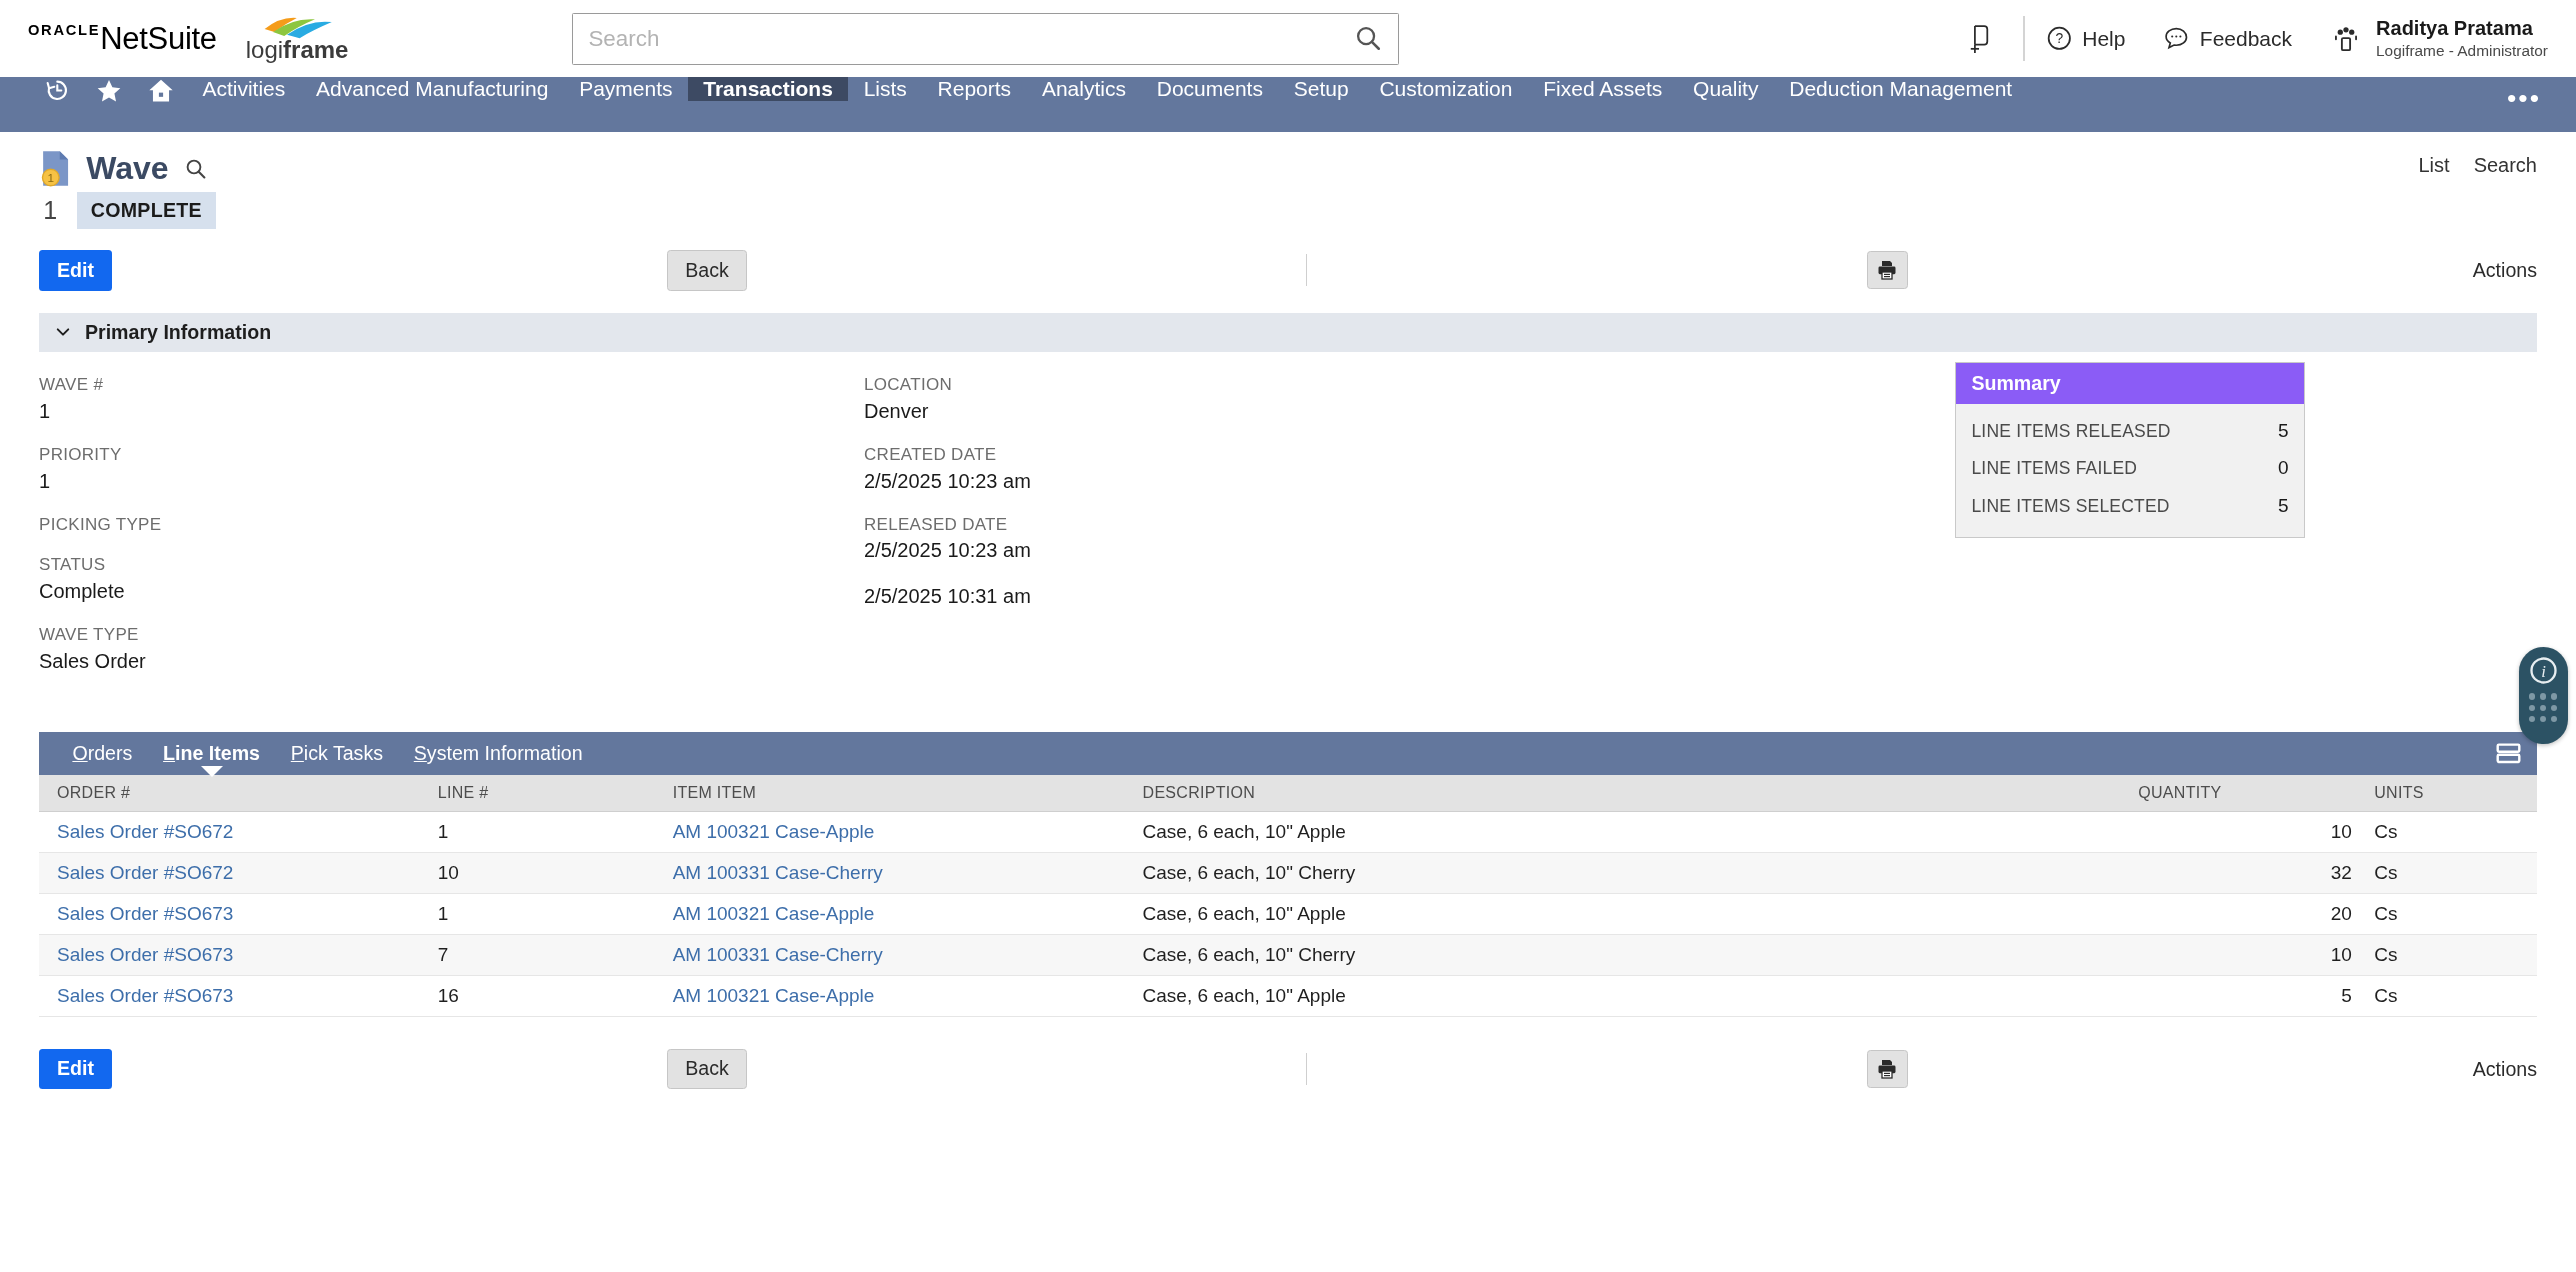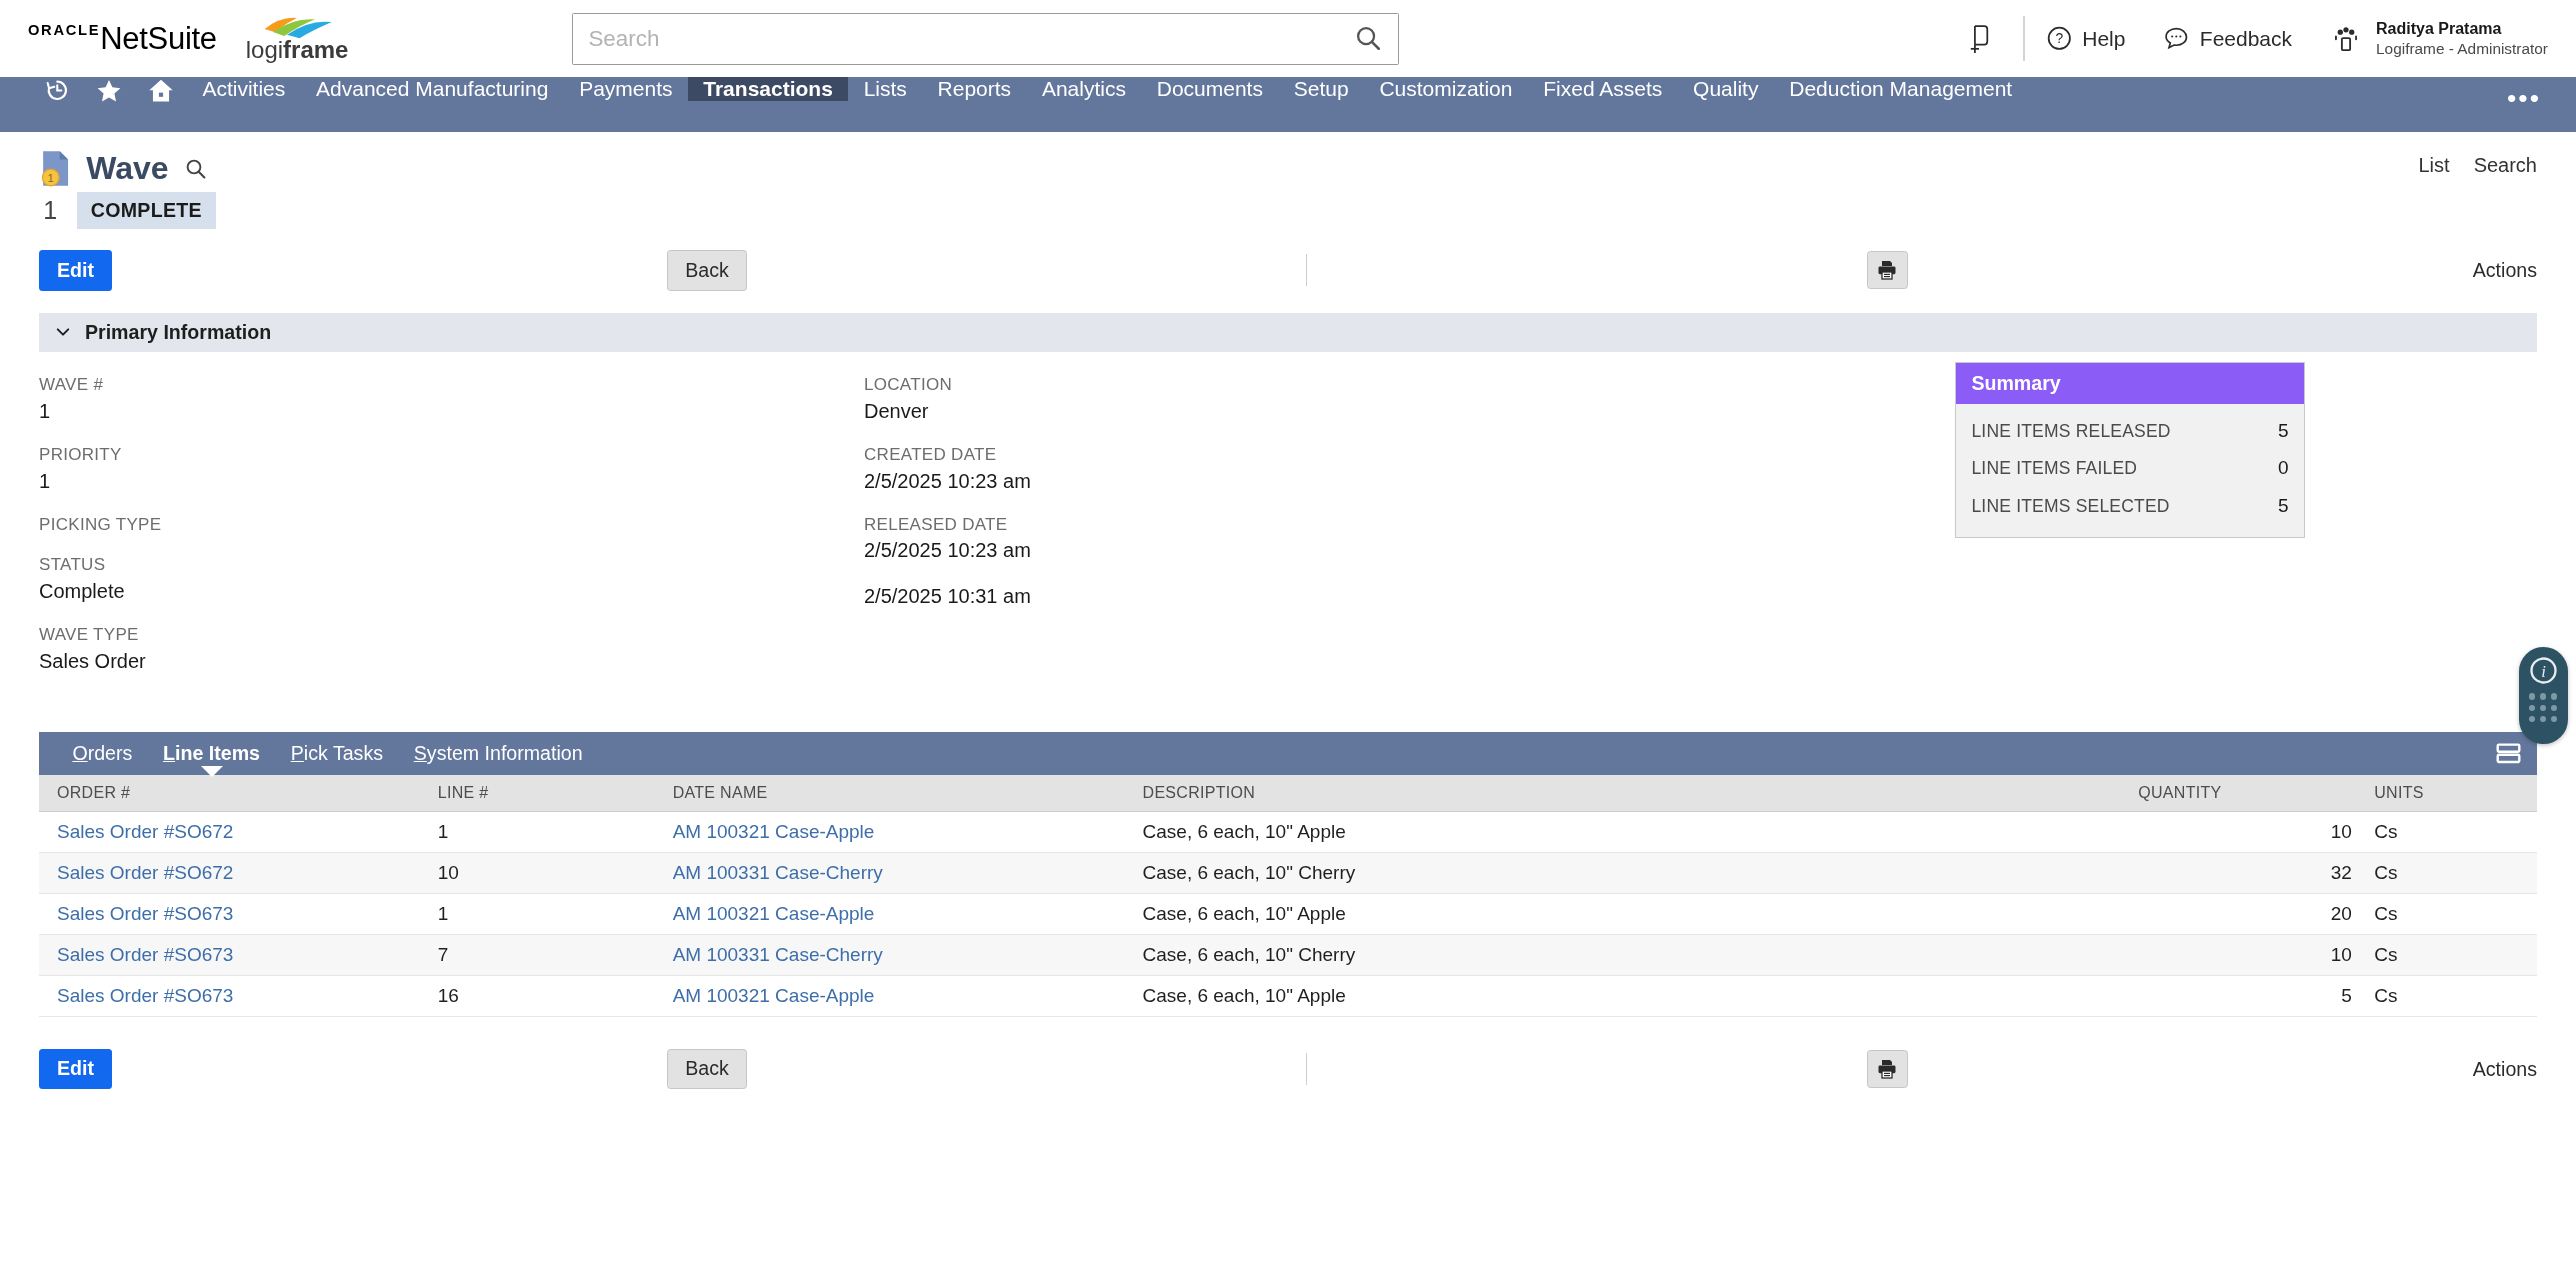--- a/index.html
+++ b/index.html
@@ -105,21 +105,21 @@
   .hdr-divider {
     width: 1.4px; height: 45px; background: #d4d4d4; margin: 0 21px;
   }
   .hdr-link {
     display: flex; align-items: center; gap: 9.8px;
     font-size: 21px; color: #2b2b2b; cursor: pointer;
     margin-right: 38px;
   }
   .user-block { display: flex; align-items: center; gap: 14px; cursor: pointer; }
   .user-names { display: flex; flex-direction: column; line-height: 1.25; }
-  .user-name { font-size: 16px; font-weight: 700; color: #1a1a1a; }
+  .user-name { font-size: 20px; font-weight: 700; color: #1a1a1a; }
   .user-role { font-size: 15.4px; color: #4a4a4a; }
 
   
   .navbar {
     height: 55px;
     background: #63779d;
     display: flex;
     align-items: flex-start;
     position: relative;
     padding-left: 31px;
@@ -592,21 +592,21 @@
           <rect x="3" y="11.5" width="18" height="6" rx="1" fill="none" stroke="#fff" stroke-width="2"></rect>
         </svg>
       </div>
     </div>
 
     <table class="lines">
       <thead>
         <tr>
           <th class="c-order">ORDER #</th>
           <th class="c-line">LINE #</th>
-          <th class="c-item">DATE NAME</th>
+          <th class="c-item">ITEM ITEM</th>
           <th class="c-desc">DESCRIPTION</th>
           <th class="c-qty">QUANTITY</th>
           <th class="c-units">UNITS</th>
         </tr>
       </thead>
       <tbody>
         <tr>
           <td class="c-order"><span class="cell-link">Sales Order #SO672</span></td>
           <td class="c-line">1</td>
           <td class="c-item"><span class="cell-link">AM 100321 Case-Apple</span></td>

